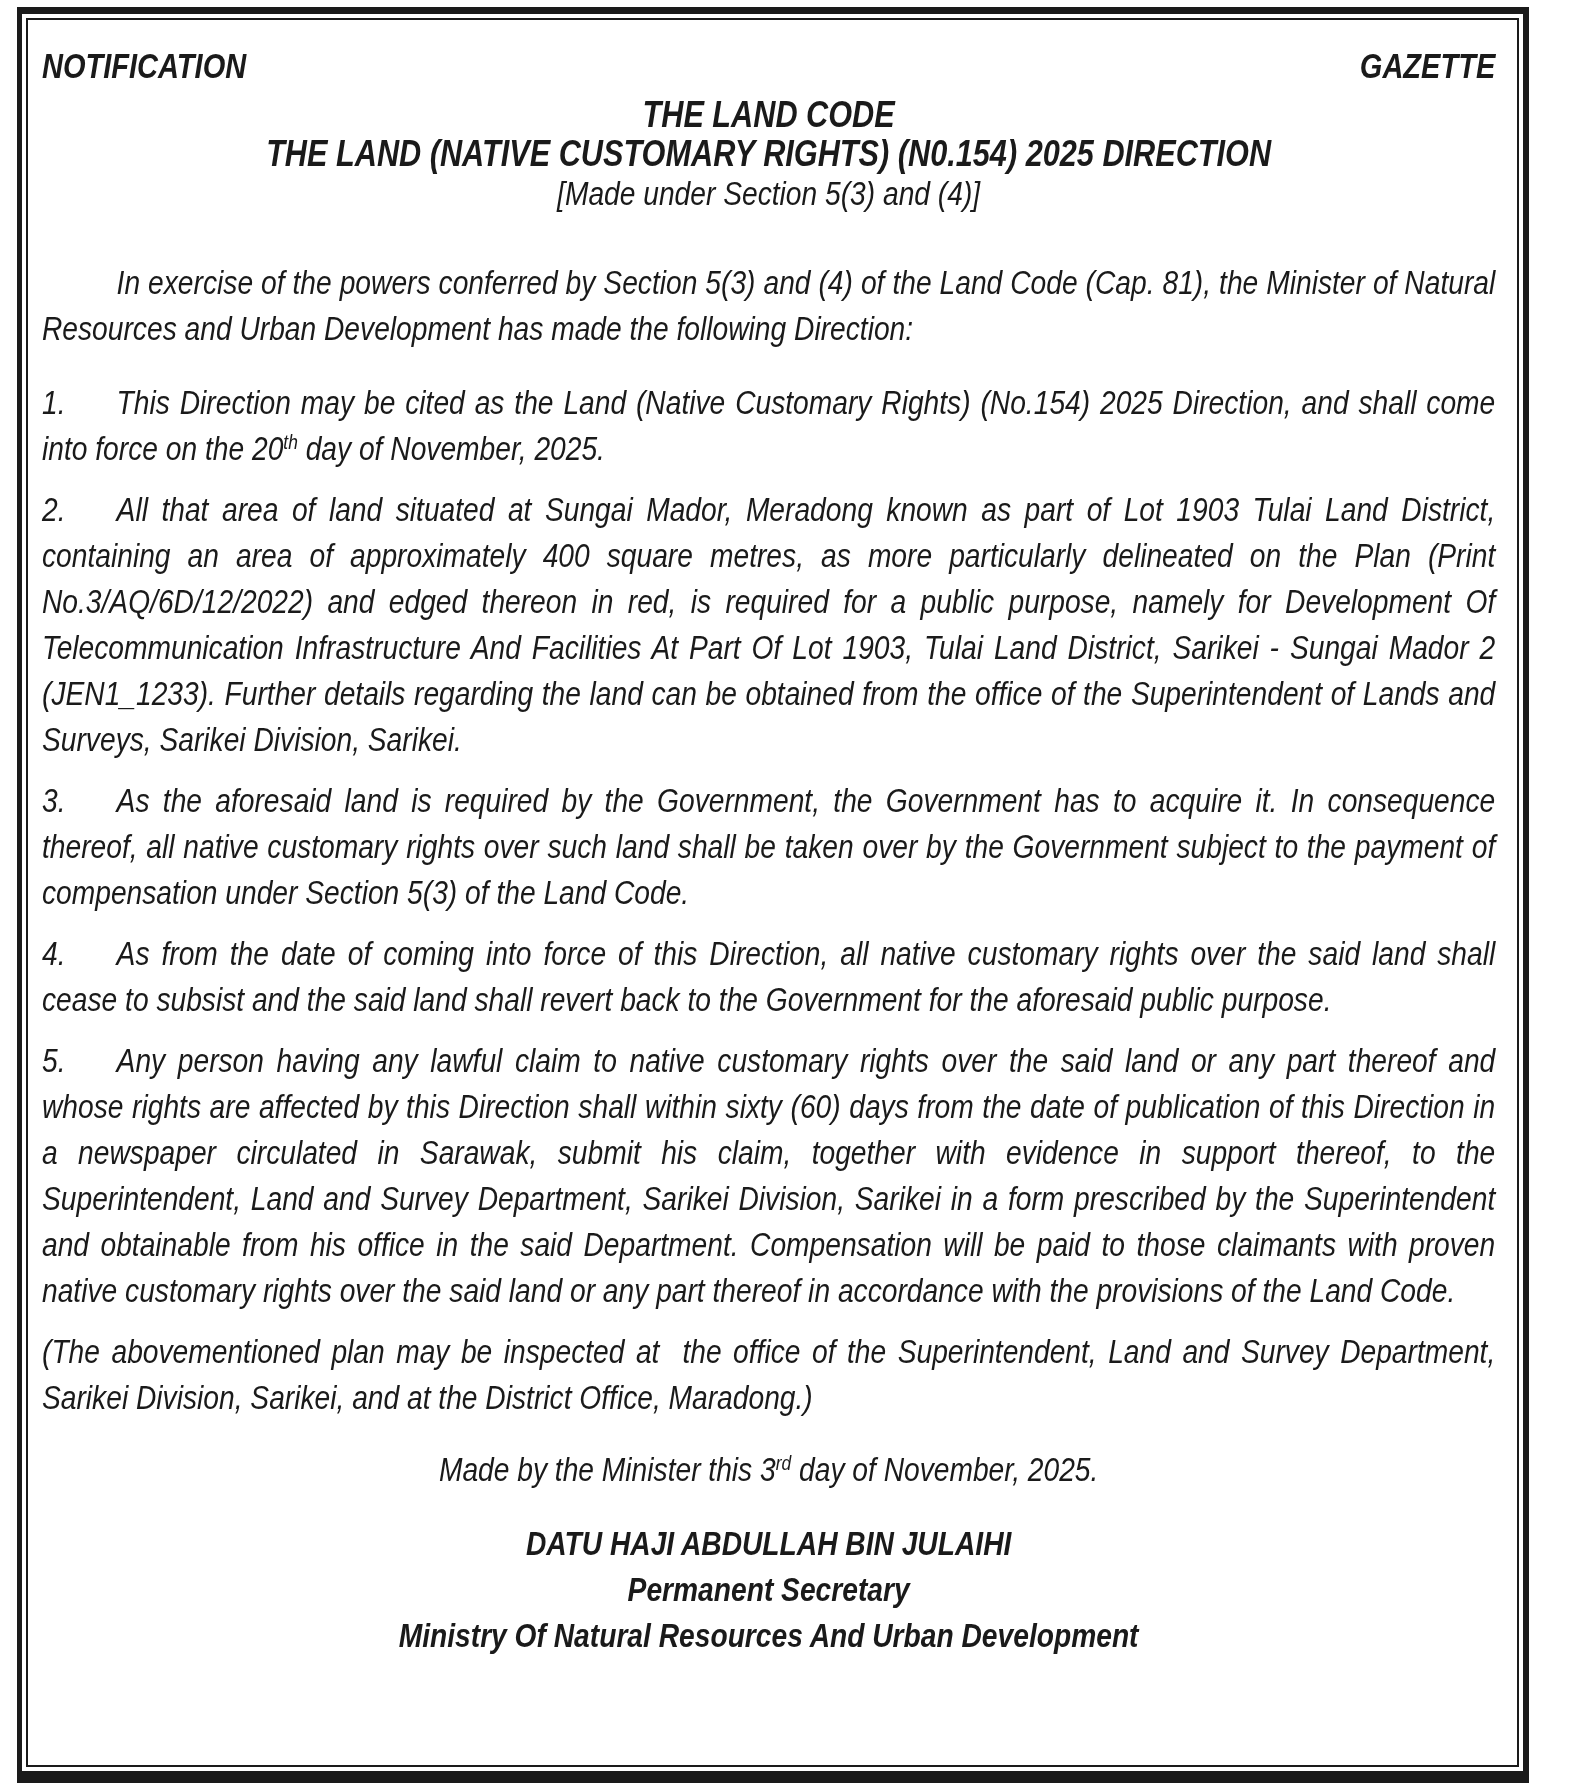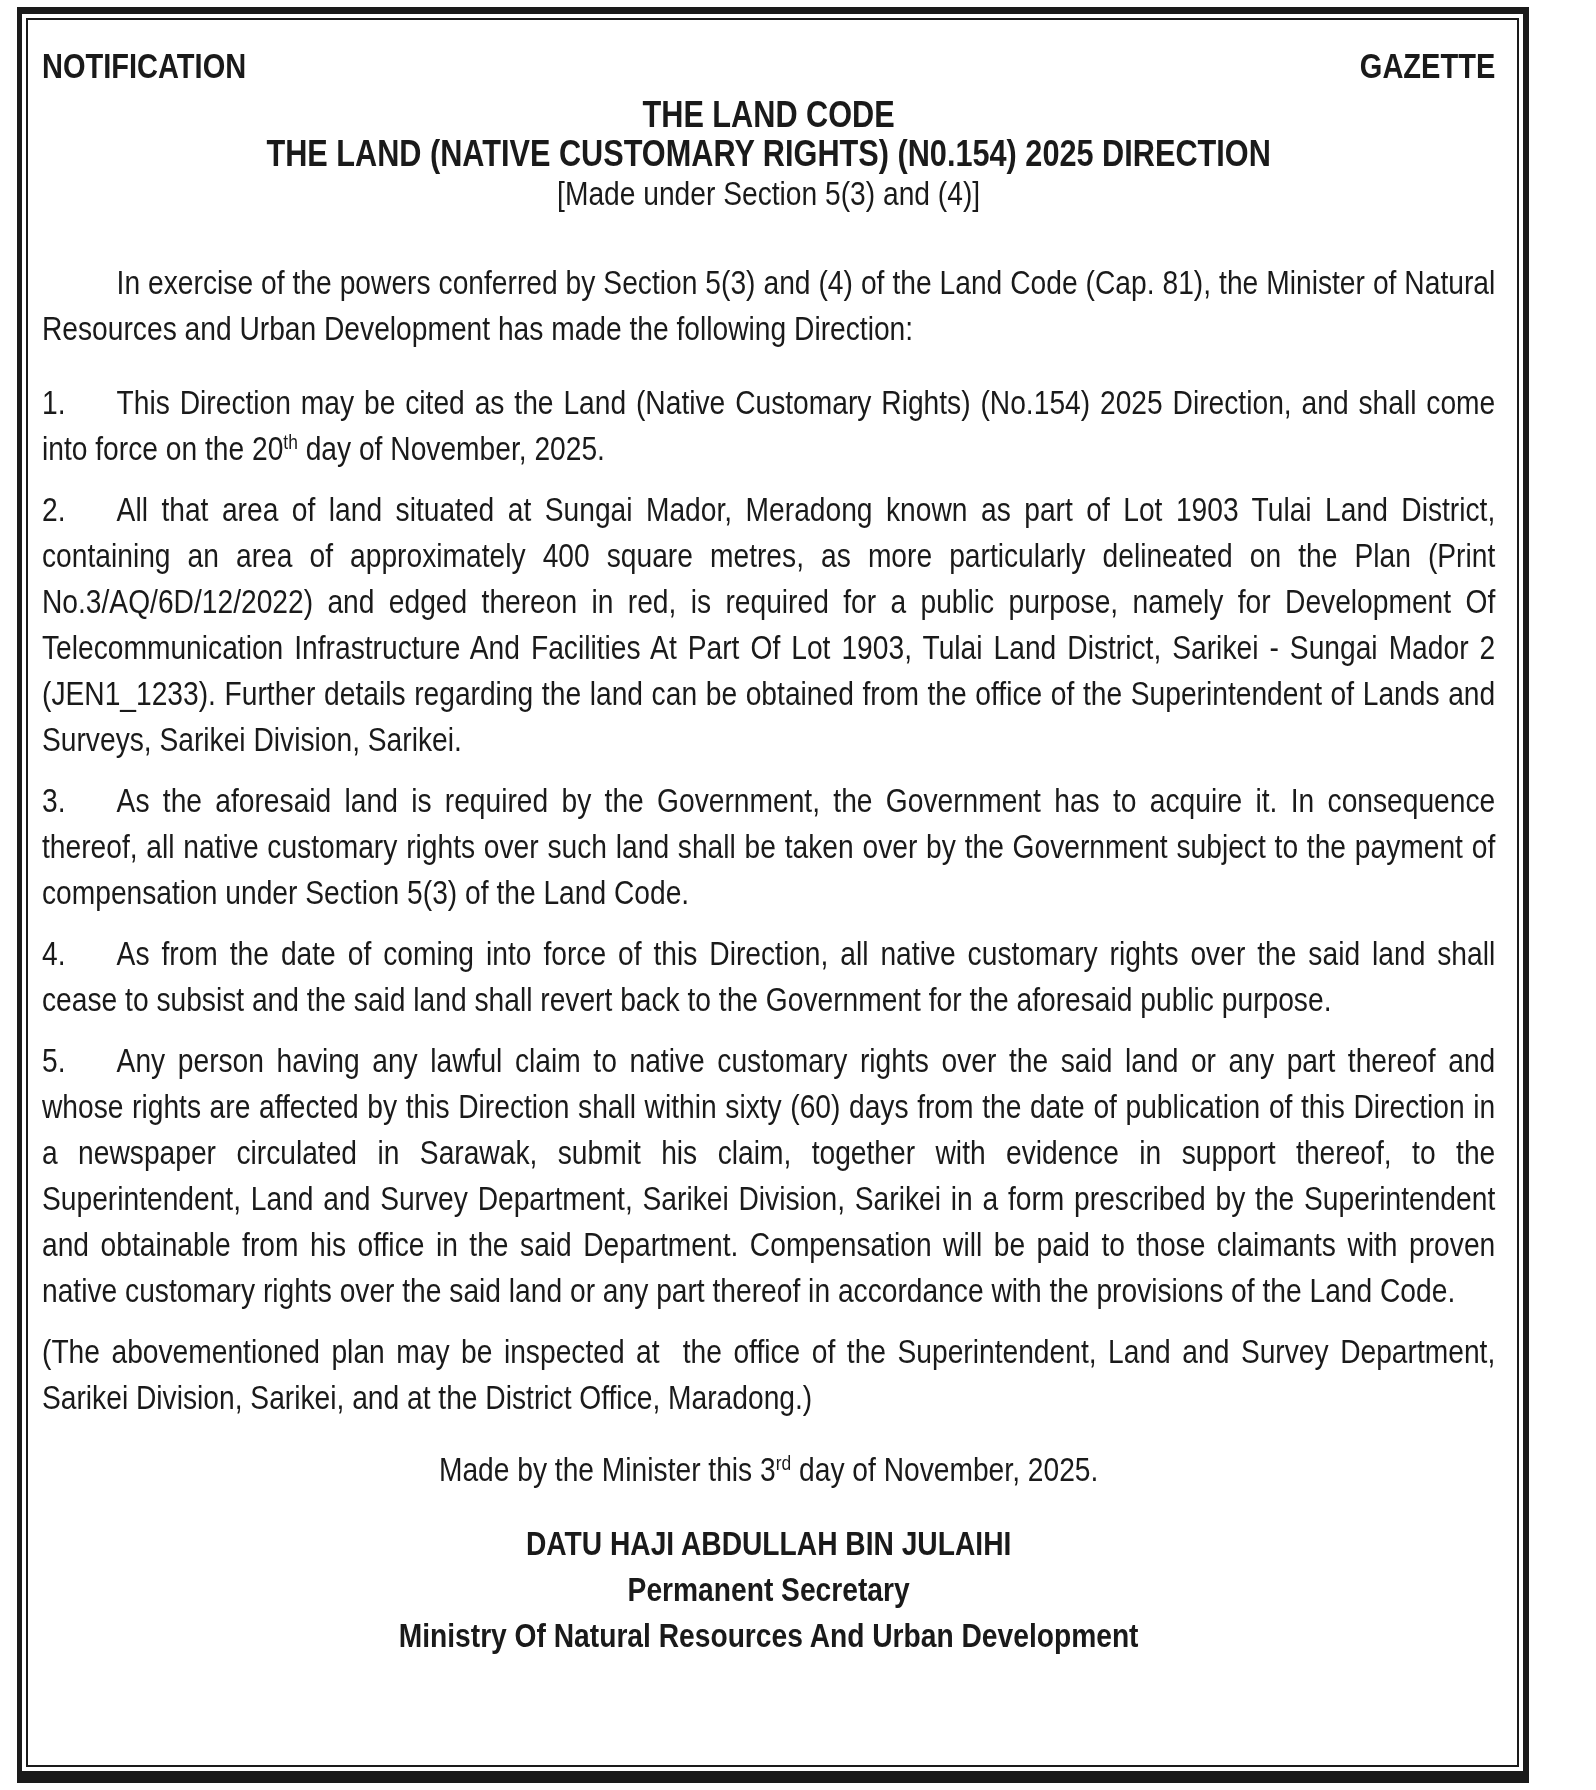--- a/index.html
+++ b/index.html
@@ -17,20 +17,21 @@
   }
   .frame-outer {
     position: absolute;
     left: 17px;
     top: 7px;
     width: 1512px;
     height: 1776px;
     box-sizing: border-box;
     border: solid #1a1a1a;
     border-width: 7px 6px 12px 5px;
+    font-style: italic;
   }
   .frame-inner {
     position: absolute;
     inset: 4px;
     border: 2px solid #1a1a1a;
     box-sizing: border-box;
     overflow: hidden;
     padding: 22px 0 0 14px;
   }
   

